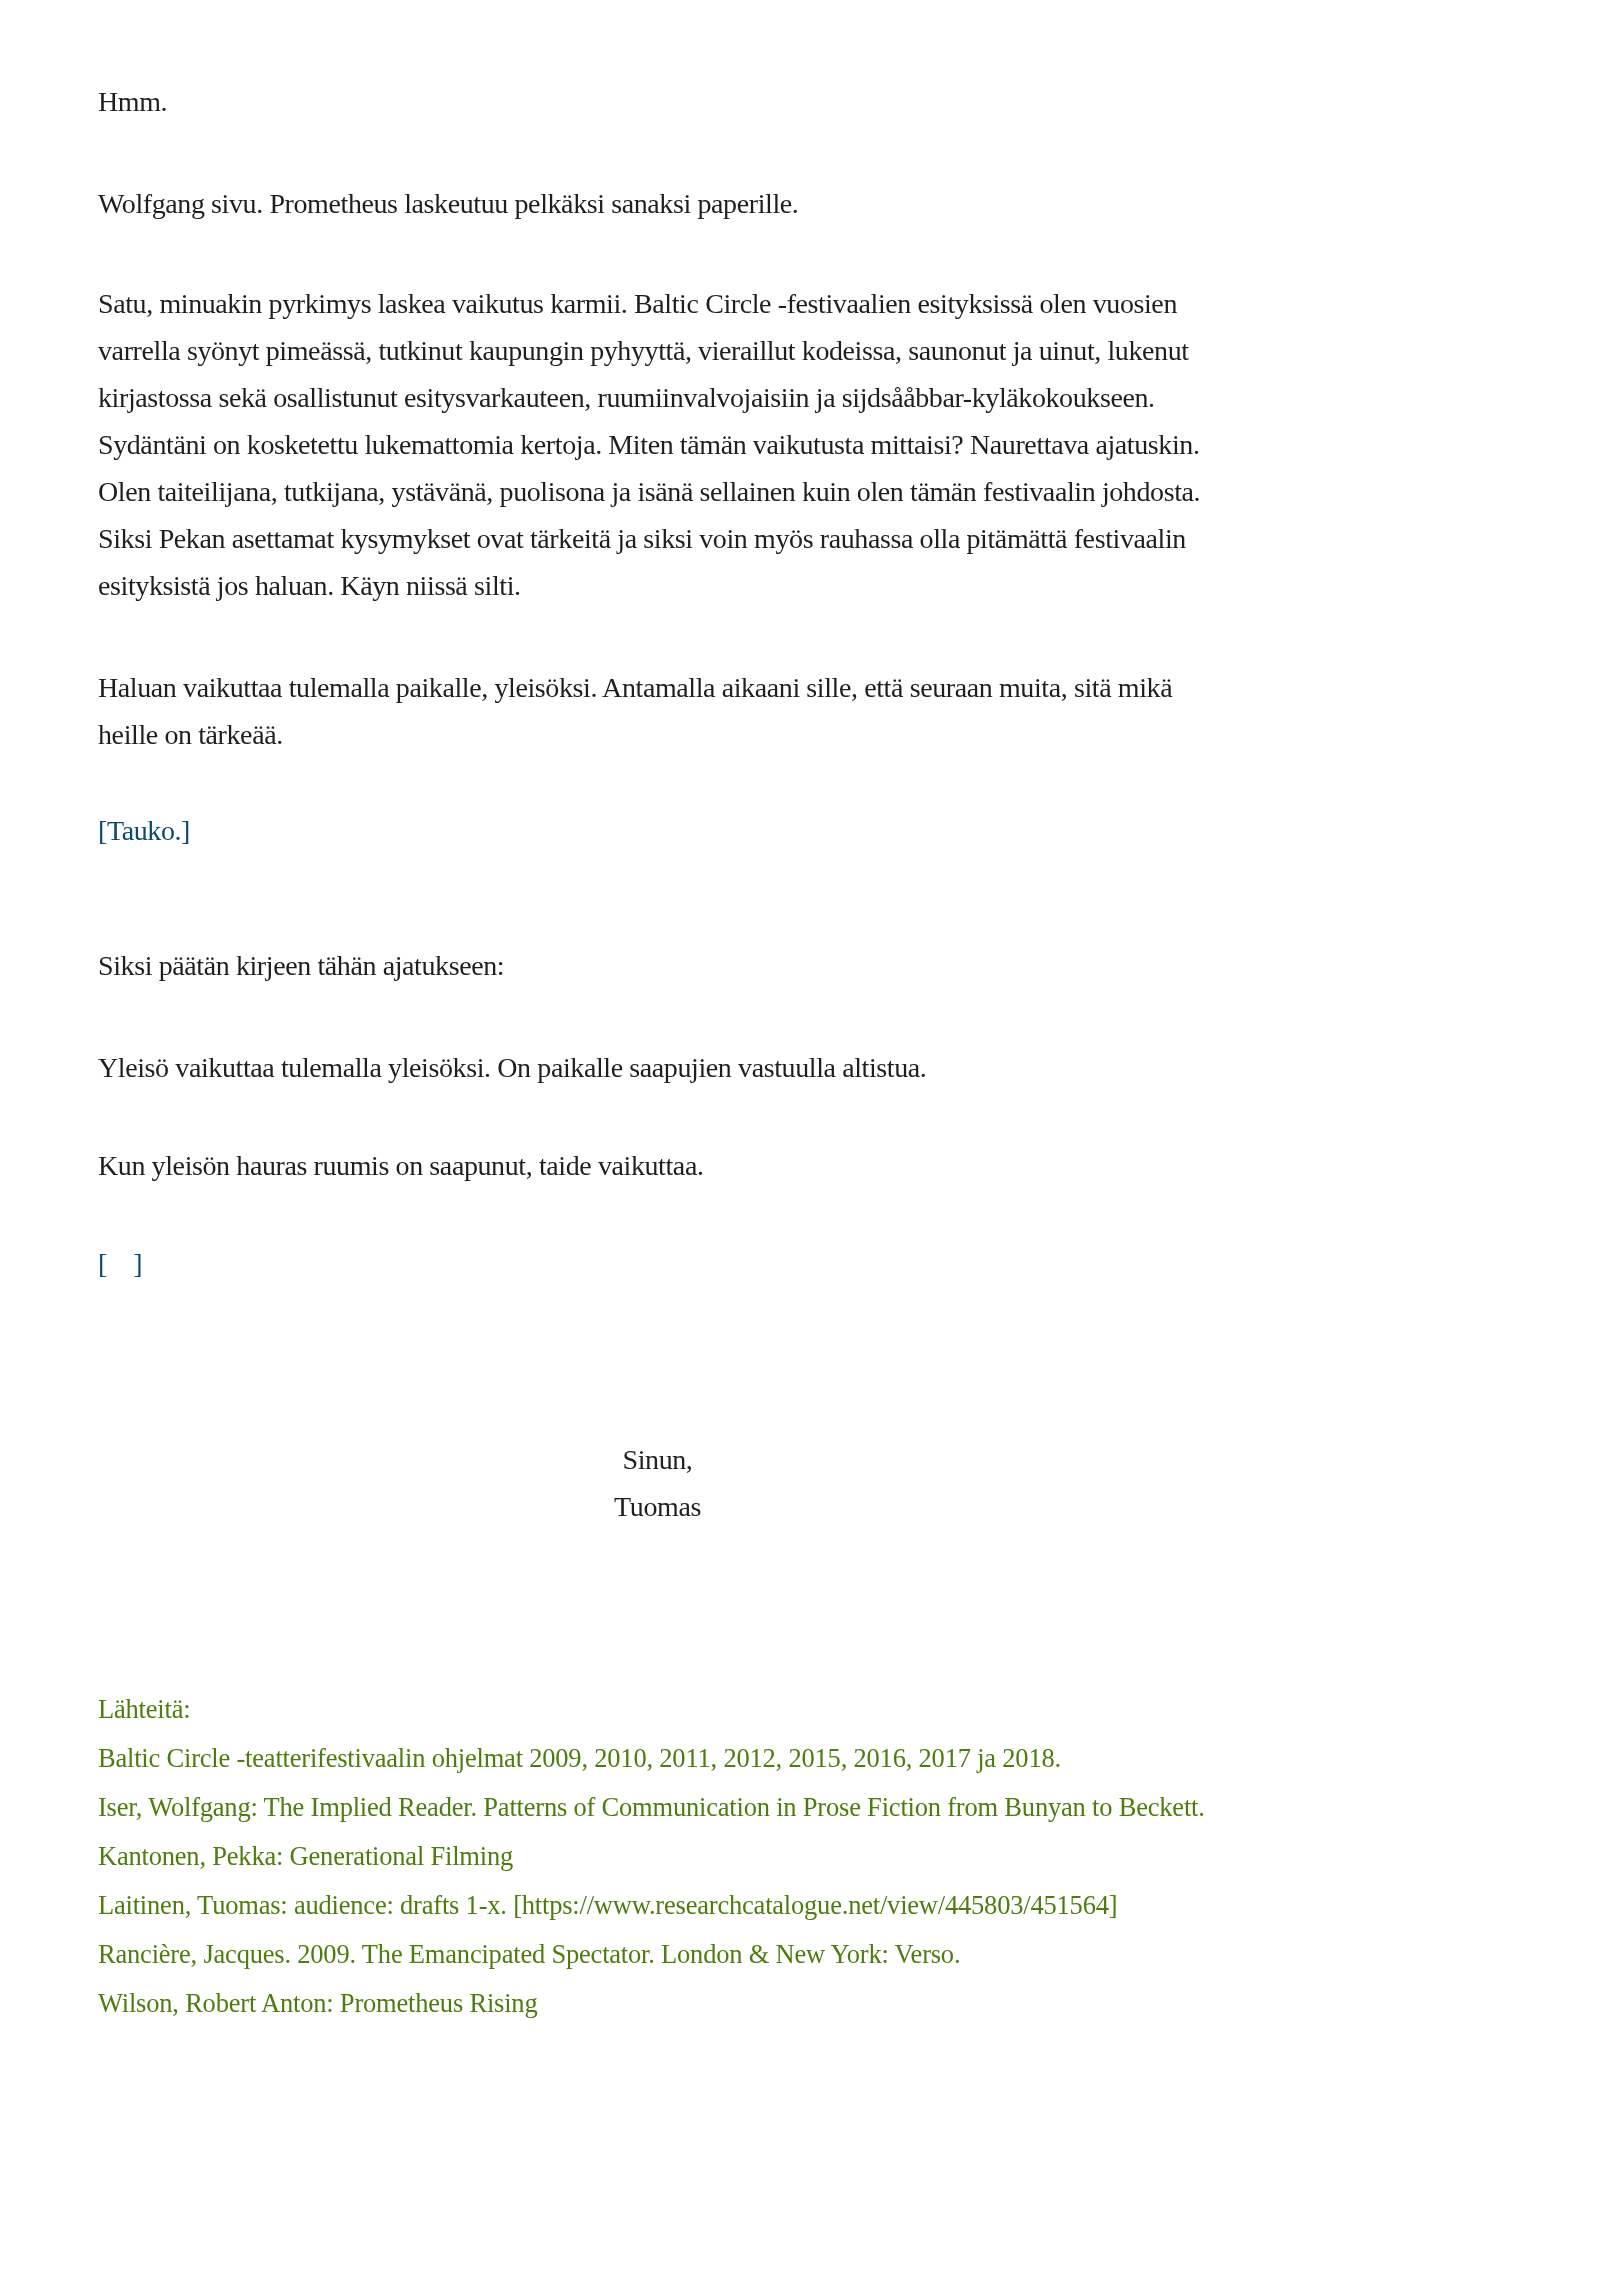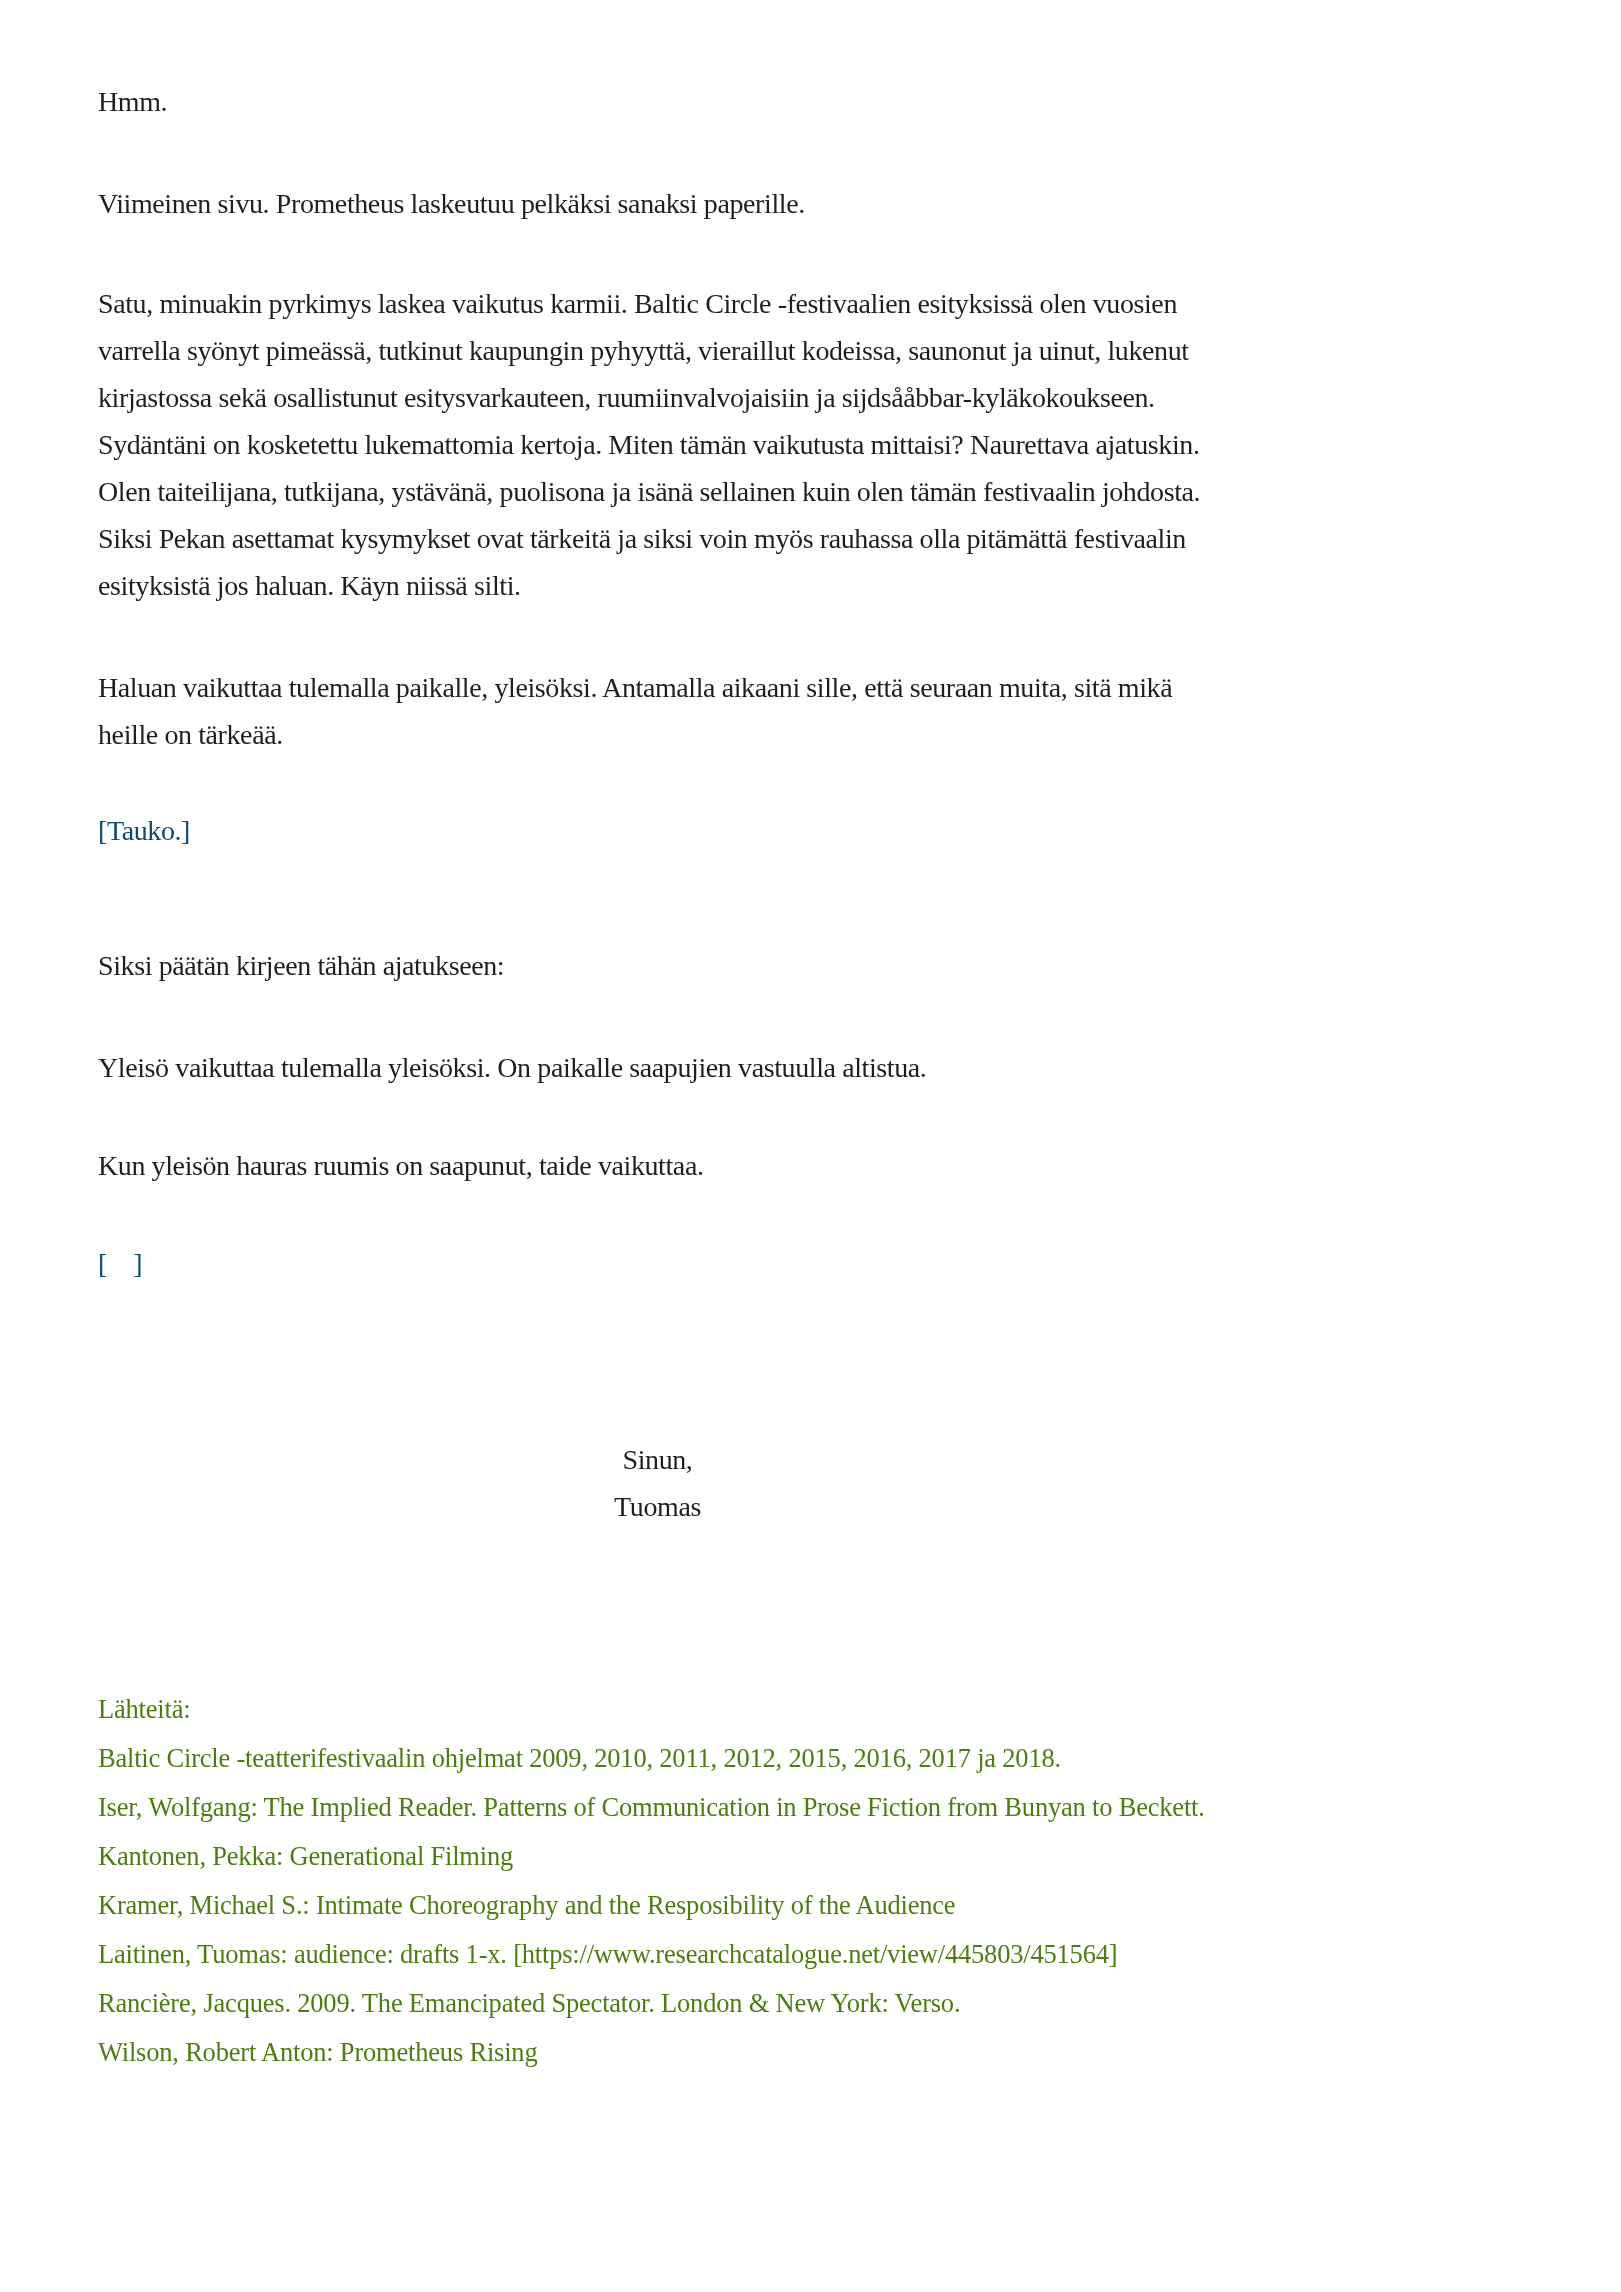--- a/index.html
+++ b/index.html
@@ -42,21 +42,21 @@
     color: #4d7c0f;
   }
 </style>
 </head>
 <body>
 
 <div class="page">
 
   <p class="p">Hmm.</p>
 
-  <p class="p mt-56">Viimeinen sivu. Prometheus laskeutuu pelkäksi sanaksi paperille.</p>
+  <p class="p mt-56">Wolfgang sivu. Prometheus laskeutuu pelkäksi sanaksi paperille.</p>
 
   <p class="p mt-54">Satu, minuakin pyrkimys laskea vaikutus karmii. Baltic Circle -festivaalien esityksissä olen vuosien varrella syönyt pimeässä, tutkinut kaupungin pyhyyttä, vieraillut kodeissa, saunonut ja uinut, lukenut kirjastossa sekä osallistunut esitysvarkauteen, ruumiinvalvojaisiin ja sijdsååbbar-kyläkokoukseen. Sydäntäni on kosketettu lukemattomia kertoja. Miten tämän vaikutusta mittaisi? Naurettava ajatuskin. Olen taiteilijana, tutkijana, ystävänä, puolisona ja isänä sellainen kuin olen tämän festivaalin johdosta. Siksi Pekan asettamat kysymykset ovat tärkeitä ja siksi voin myös rauhassa olla pitämättä festivaalin esityksistä jos haluan. Käyn niissä silti.</p>
 
   <p class="p mt-56">Haluan vaikuttaa tulemalla paikalle, yleisöksi. Antamalla aikaani sille, että seuraan muita, sitä mikä heille on tärkeää.</p>
 
   <p class="p red mt-50">[Tauko.]</p>
 
   <p class="p mt-208">Siksi päätän kirjeen tähän ajatukseen:</p>
 
   <p class="p mt-56">Yleisö vaikuttaa tulemalla yleisöksi. On paikalle saapujien vastuulla altistua.</p>
@@ -68,20 +68,19 @@
   <div class="signoff mt-152">
     <p class="p">Sinun,</p>
     <p class="p">Tuomas</p>
   </div>
 
   <div class="refs mt-158">
     <p class="ref-heading">Lähteitä:</p>
     <p class="ref-item">Baltic Circle -teatterifestivaalin ohjelmat 2009, 2010, 2011, 2012, 2015, 2016, 2017 ja 2018.</p>
     <p class="ref-item">Iser, Wolfgang: The Implied Reader. Patterns of Communication in Prose Fiction from Bunyan to Beckett.</p>
     <p class="ref-item">Kantonen, Pekka: Generational Filming</p>
-    <p class="ref-item">Kramer, Michael S.: Intimate Choreography and the Resposibility of the Audience</p>
     <p class="ref-item">Laitinen, Tuomas: audience: drafts 1-x. [https://www.researchcatalogue.net/view/445803/451564]</p>
     <p class="ref-item">Rancière, Jacques. 2009. The Emancipated Spectator. London &amp; New York: Verso.</p>
     <p class="ref-item">Wilson, Robert Anton: Prometheus Rising</p>
   </div>
 
 </div>
 
 
 </body></html>

